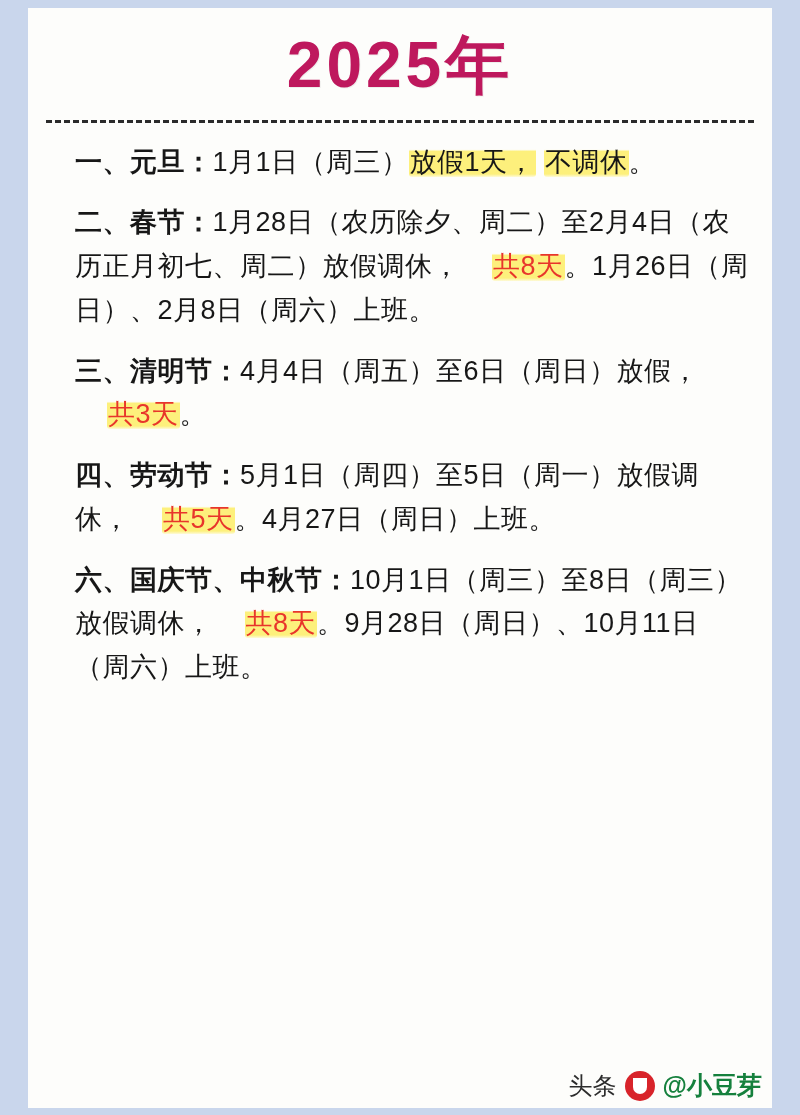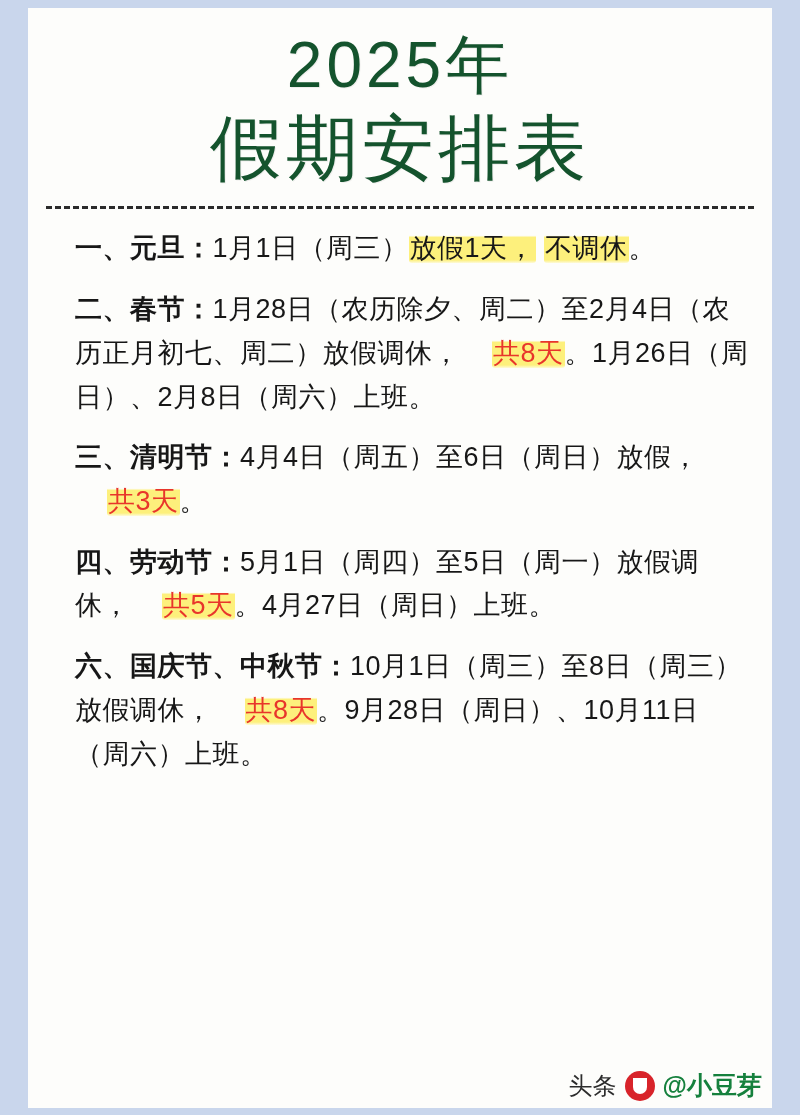--- a/index.html
+++ b/index.html
@@ -22,22 +22,22 @@
     width: 744px;
     height: 1100px;
     background: #fdfdfb;
     overflow: hidden;
   }
   #title-block {
     padding: 22px 0 0 0;
     text-align: center;
   }
   .title-line {
-    color: #14532d;
-    font-weight: normal;
+    color: #be185d;
+    font-weight: bold;
     letter-spacing: 4px;
     line-height: 1.12;
     text-shadow: 1px 1px 0 rgba(0,0,0,0.06);
   }
   .title-line.l1 { font-size: 64px; }
   .title-line.l2 { font-size: 72px; margin-top: 6px; }
   #divider {
     margin: 18px 18px 0 18px;
     height: 3px;
     border-top: 3px dashed #2b2b2b;
@@ -102,21 +102,20 @@
     background: #fff;
   }
 </style>
 </head>
 <body>
 
 <div id="card">
 
   <div id="title-block">
     <div class="title-line l1">2025年</div>
-    <div class="title-line l2">假期安排表</div>
   </div>
 
   <div id="divider"></div>
 
   <div id="entries">
       <div class="entry"><span class="lead">一、元旦：</span><span>1月1日（周三）</span><span class="hl">放假1天，</span><span> </span><span class="hl">不调休</span><span>。</span></div>
       <div class="entry"><span class="lead">二、春节：</span><span>1月28日（农历除夕、周二）至2月4日（农历正月初七、周二）放假调休，</span><span class="hl hl-red">共8天</span><span>。1月26日（周日）、2月8日（周六）上班。</span></div>
       <div class="entry"><span class="lead">三、清明节：</span><span>4月4日（周五）至6日（周日）放假，</span><span class="hl hl-red">共3天</span><span>。</span></div>
       <div class="entry"><span class="lead">四、劳动节：</span><span>5月1日（周四）至5日（周一）放假调休，</span><span class="hl hl-red">共5天</span><span>。4月27日（周日）上班。</span></div>
       <div class="entry"><span class="lead">六、国庆节、中秋节：</span><span>10月1日（周三）至8日（周三）放假调休，</span><span class="hl hl-red">共8天</span><span>。9月28日（周日）、10月11日（周六）上班。</span></div>

